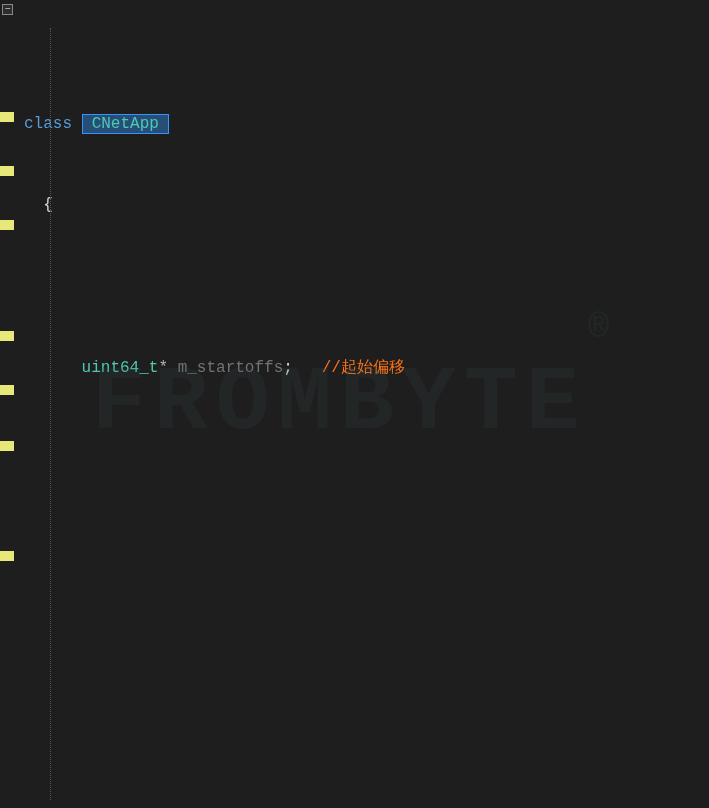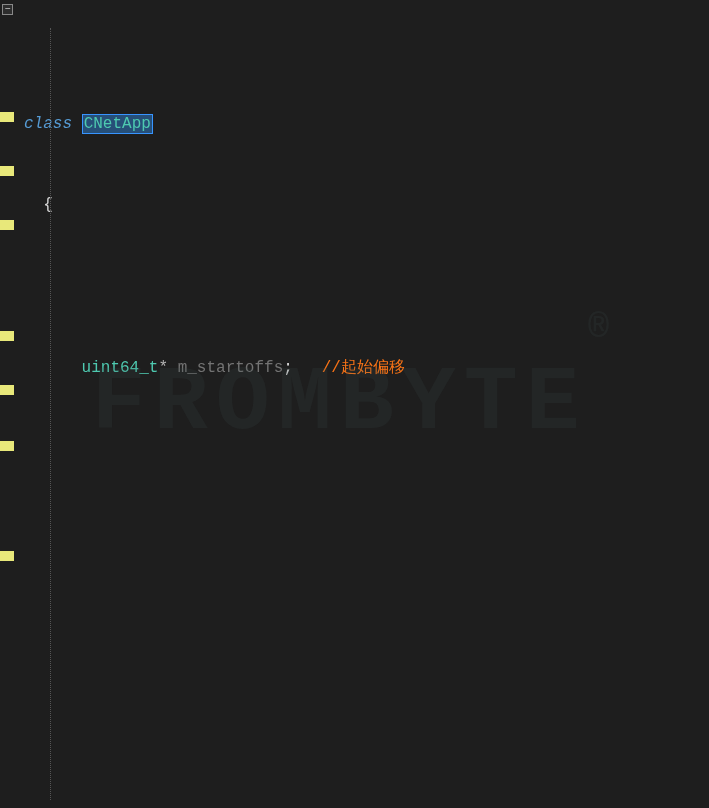--- a/index.html
+++ b/index.html
@@ -45,30 +45,30 @@
     height: 10px;
     background: #e8e87a;
   }
   .code {
     flex: 1;
     padding: 2px 0 2px 4px;
     white-space: pre;
     position: relative;
   }
   .line { display: block; }
-  .kw { color: #569cd6; font-style: italic; }
+  .kw { color: #569cd6; }
   .type { color: #4ec9b0; }
   .ident { color: #737373; }
   .comment { color: #f97316; }
   .punct { color: #d4d4d4; }
   .op { color: #b4b4b4; }
   .hl {
     background: #264f78;
     border: 1px solid #3794ff;
-    padding: 0 1px;
+    padding: 0 9px;
   }
   .guide {
     position: absolute;
     left: 30px;
     top: 28px;
     bottom: 8px;
     width: 1px;
     border-left: 1px dotted #555;
   }
   .watermark {

